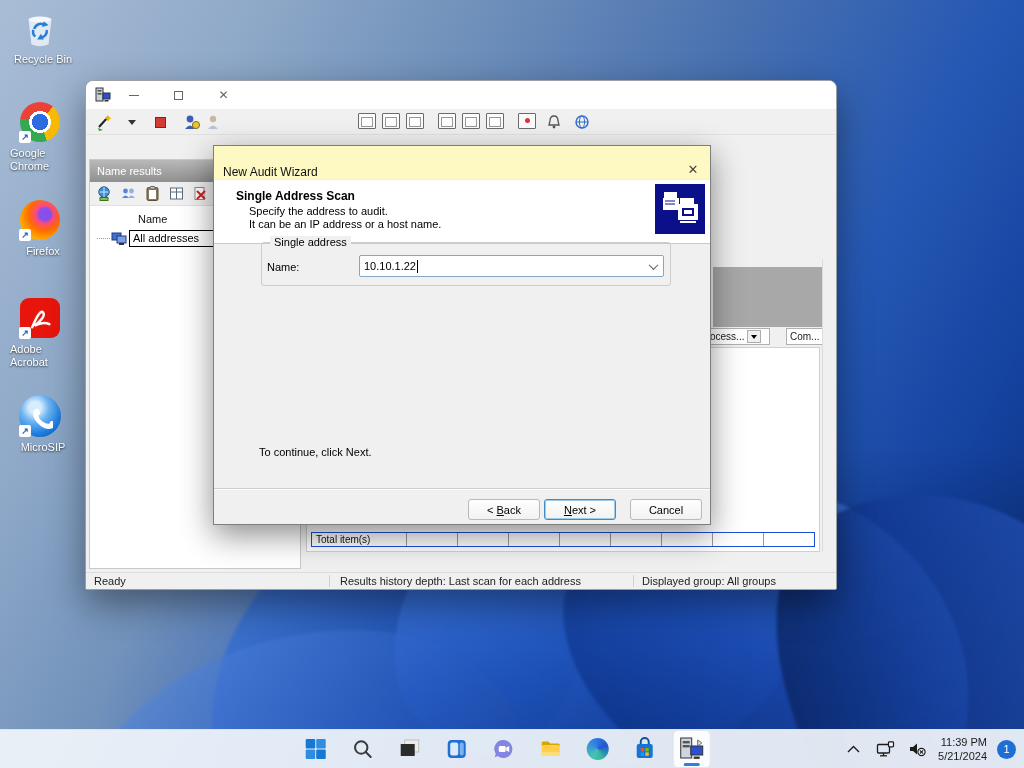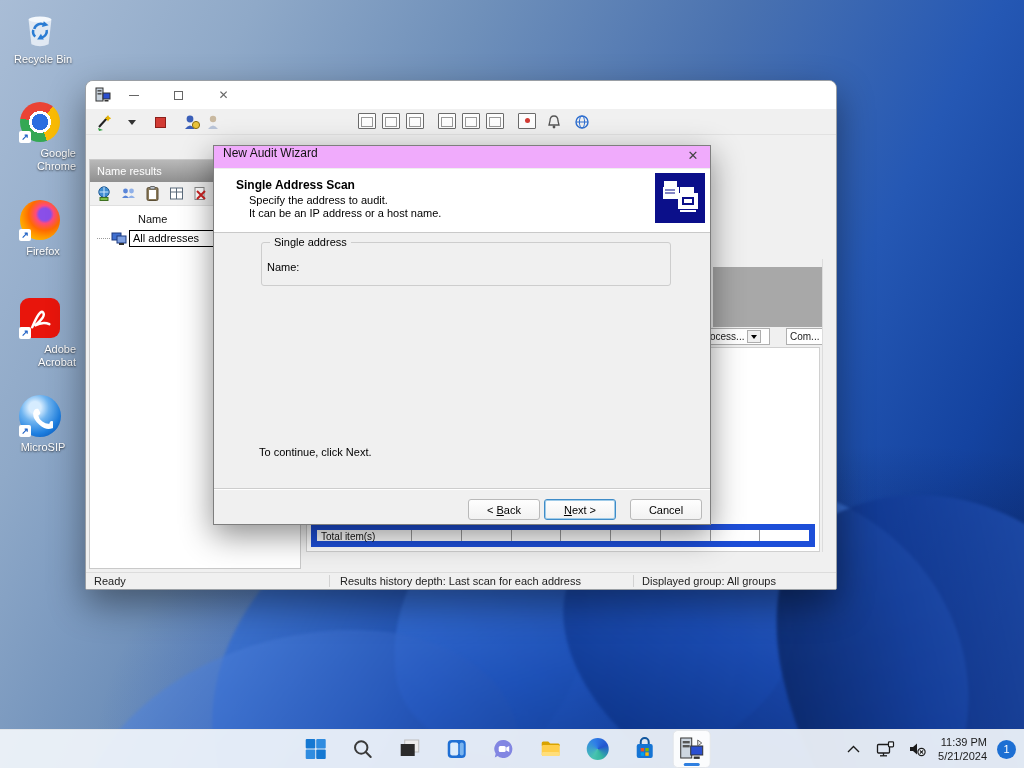--- a/index.html
+++ b/index.html
@@ -27,21 +27,21 @@
   .p5 { left:60px; top:640px; width:460px; height:260px; transform:rotate(-18deg);
     border-radius:50% 50% 45% 55% / 62% 58% 42% 38%;
     background:linear-gradient(150deg, #5c90e4 0%, #2b5cc0 60%, #143e96 100%); opacity:.55; }
 
   
   .dicons { position:absolute; left:4px; top:0; width:72px; }
   .dicon { position:absolute; left:0; width:72px; display:flex; flex-direction:column;
     align-items:center; cursor:pointer; }
   .dicon .glyph { width:44px; height:44px; position:relative; display:flex;
     align-items:center; justify-content:center; }
-  .dicon .lbl { margin-top:3px; font-size:11px; color:#fff; text-align:right;
+  .dicon .lbl { margin-top:3px; font-size:11px; color:#fff; text-align:left;
     line-height:1.15; text-shadow:0 1px 2px rgba(0,0,0,.7);padding-left:6px; }
   .shortcut { position:absolute; left:1px; bottom:1px; width:12px; height:12px;
     background:#fff; border-radius:2px; display:flex; align-items:center;
     justify-content:center; font-size:9px; color:#1f62c5; font-weight:bold; }
   .chrome-glyph { width:40px; height:40px; border-radius:50%;
     background:
       radial-gradient(circle at 50% 50%, #2b6de0 0 8px, #fff 8px 11px, rgba(0,0,0,0) 11px),
       conic-gradient(from -80deg, #ea4335 0 33.3%, #fbbc05 0 66.6%, #34a853 0 100%); }
   .firefox-glyph { width:40px; height:40px; border-radius:50%;
     background:radial-gradient(circle at 62% 36%, #8a4fe8 0 6px, #ff4a7d 9px, #ff6a00 16px, #ff9500 22px, #ffc400 30px); }
@@ -97,39 +97,39 @@
     background:#a8a8a8; }
   .colcells { position:absolute; left:402px; top:169px; display:flex; gap:16px; }
   .colcell { background:#fff; border:1px solid #b0b0b0; height:17px; display:flex;
     align-items:center; font-size:10px; color:#222; padding-left:3px; }
   .colcell .dd { margin-left:3px; width:14px; height:13px; background:#f0f0f0;
     border:1px solid #adadad; display:flex; align-items:center; justify-content:center; }
   .dd-tri { width:0; height:0; border-left:3px solid transparent;
     border-right:3px solid transparent; border-top:4px solid #000; }
   .whitearea { position:absolute; left:2px; top:188px; right:16px; bottom:20px;
     background:#fff; border:1px solid #d0d0d0; }
-  .totalrow { position:absolute; left:4px; right:4px; bottom:4px; height:23px;
-    border:6px solid #1d4ed8; display:flex; background:#fff; }
+  .totalrow { position:absolute; left:4px; right:4px; bottom:4px; height:15px;
+    border:1px solid #1d4ed8; display:flex; background:#fff; }
   .totalrow .tcell { border-right:1px solid #9a9a9a; height:100%; }
   .totalrow .tfirst { width:95px; font-size:10px; padding:1px 0 0 4px; color:#111; }
   .totalrow .tflex { flex:1; }
   .scrollstrip { position:absolute; right:0; top:100px; width:14px; bottom:20px;
     background:#f0f0f0; border-left:1px solid #dcdcdc; }
   .statusbar { position:absolute; left:0; right:0; bottom:0; height:17px;
     background:#f0f0f0; border-top:1px solid #dcdcdc; display:flex;
     align-items:center; font-size:11px; color:#222; }
   .sb-left { width:243px; padding-left:8px; }
   .sb-mid { width:304px; border-left:1px solid #d2d2d2; padding-left:10px; }
   .sb-right { flex:1; border-left:1px solid #d2d2d2; padding-left:8px; }
 
   
   .dialog { position:absolute; left:213px; top:145px; width:498px; height:380px;
     background:#f0f0f0; border:1px solid #7e7e7e;
     box-shadow:0 10px 30px rgba(0,0,0,.45); }
-  .dlg-title { height:23px; background:#f0abfc; display:flex; align-items:flex-start;
+  .dlg-title { height:34px; background:#fef9c3; display:flex; align-items:flex-end;
     padding:0 6px 0 9px; border-bottom:1px solid #efefef; }
   .dlg-title .dtext { flex:1; font-size:12px; color:#111; }
   .dlg-close { width:22px; height:19px; display:flex; align-items:center;
     justify-content:center; color:#444; font-size:13px; }
   .dlg-header { height:64px; background:#fff; position:relative;
     border-bottom:1px solid #c9c9c9; }
   .dlg-h1 { position:absolute; left:22px; top:9px; font-size:12px; font-weight:bold; color:#000; }
   .dlg-sub1 { position:absolute; left:35px; top:25px; font-size:11px; color:#000; }
   .dlg-sub2 { position:absolute; left:35px; top:38px; font-size:11px; color:#000; }
   .dlg-icon { position:absolute; right:5px; top:4px; width:50px; height:50px; }
@@ -431,20 +431,27 @@
         <rect x="23" y="20" width="20" height="16" fill="#fff"></rect>
         <rect x="27" y="24" width="12" height="8" fill="#0b0f8a"></rect>
         <rect x="29" y="26" width="8" height="4" fill="#fff"></rect>
         <line x1="25" y1="38" x2="41" y2="38" stroke="#fff" stroke-width="2"></line>
       </svg>
     </div>
     <div class="groupbox">
       <span class="grouplegend">Single address</span>
     </div>
     <span class="namelabel">Name:</span>
+    <div class="combo">
+      <span class="val">10.10.1.22</span>
+      <span class="caretbar"></span>
+      <span class="chev">
+          <span class="chev-mark"></span>
+        </span>
+    </div>
     <div class="dlg-hint">To continue, click Next.</div>
     <div class="dlg-sep"></div>
     <div class="dlg-btn btn-back">
       <span><span>&lt; </span><span class="u">B</span><span>ack</span></span>
     </div>
     <div class="dlg-btn btn-next">
       <span><span></span><span class="u">N</span><span>ext &gt;</span></span>
     </div>
     <div class="dlg-btn btn-cancel">
       <span>Cancel</span>

